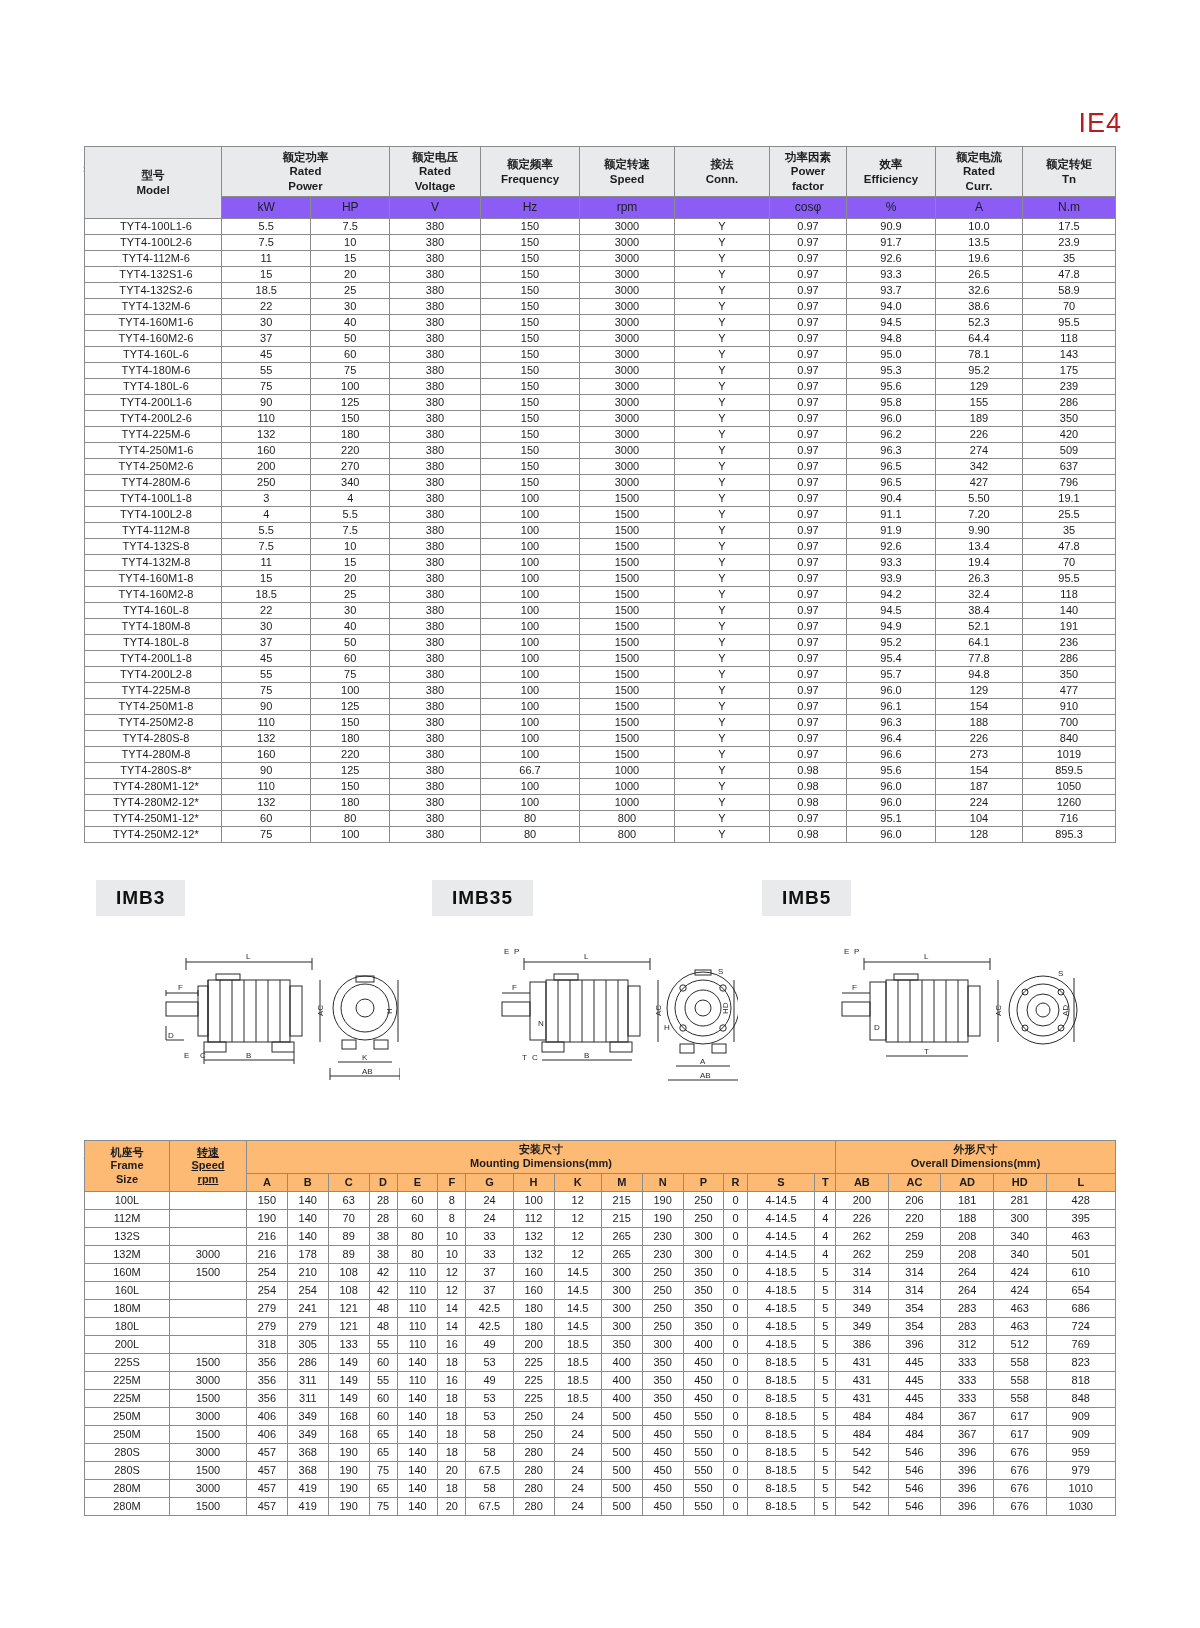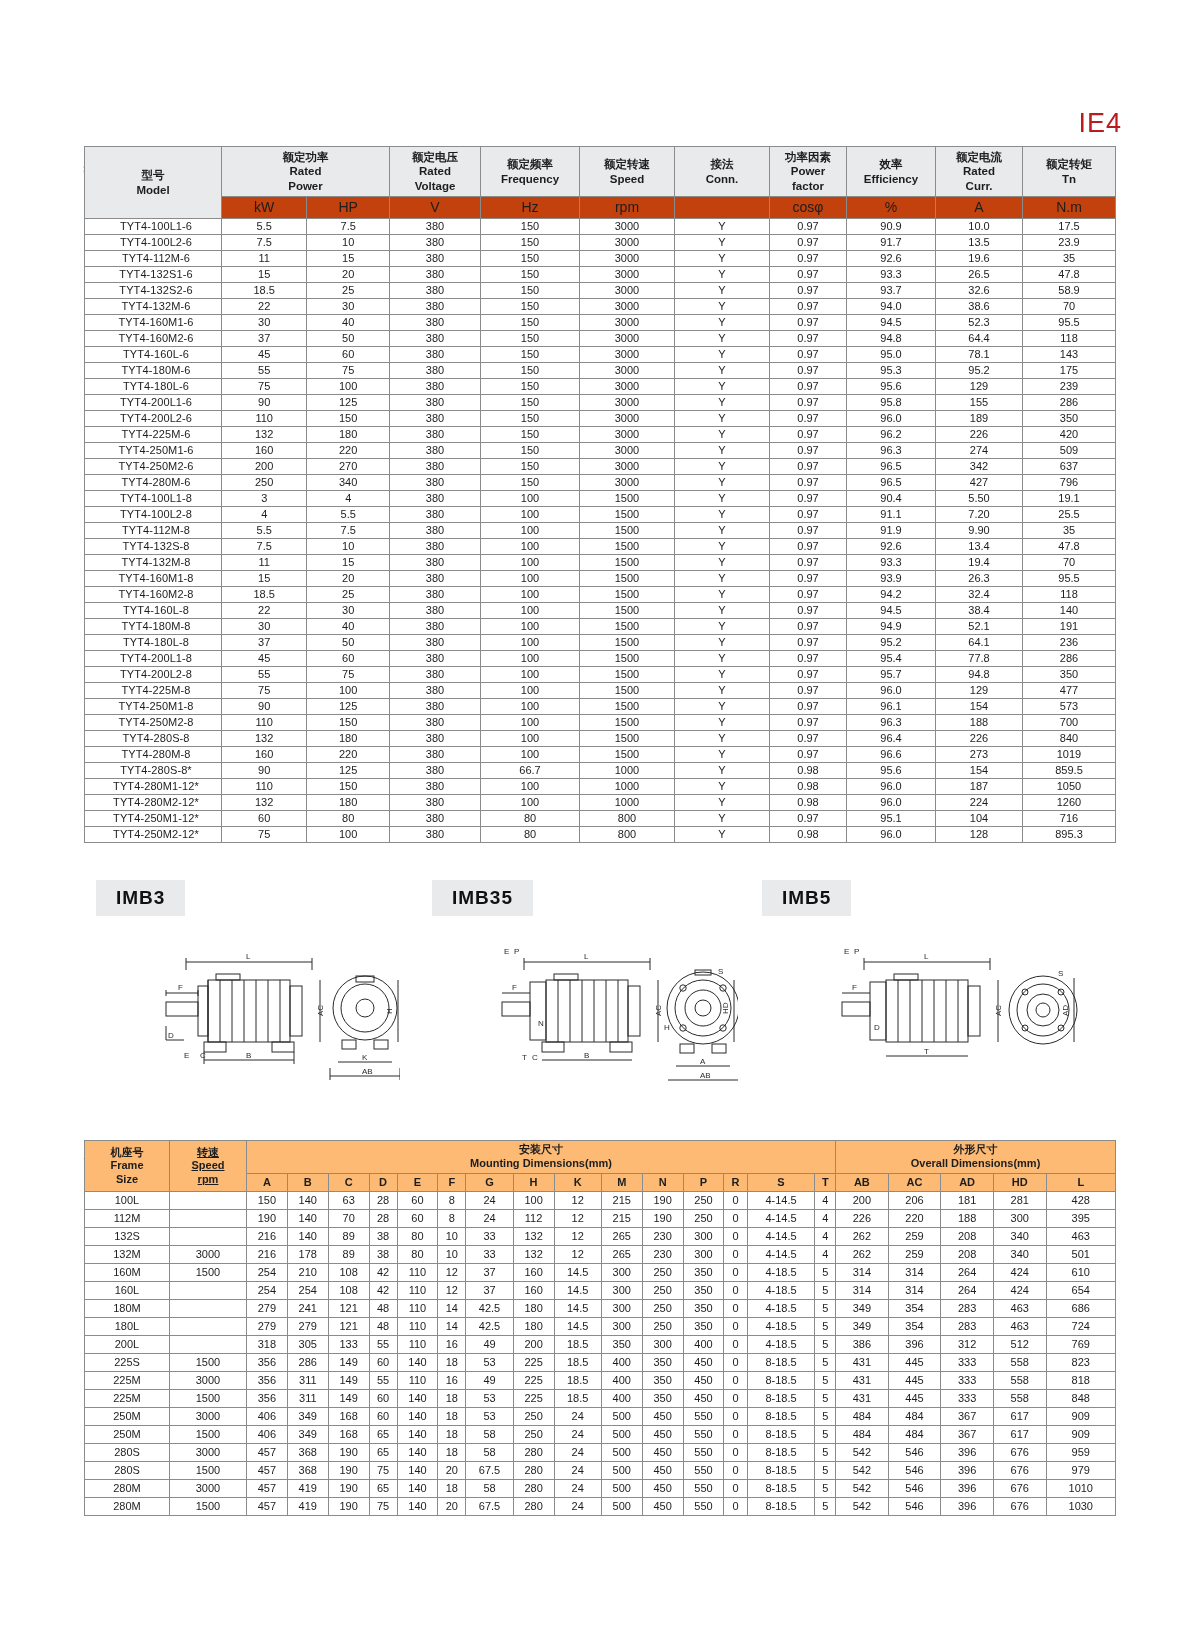--- a/index.html
+++ b/index.html
@@ -11,21 +11,21 @@
   .sec-head .en{font-weight:400;letter-spacing:1px;}
   .ie4{position:absolute;right:78px;top:108px;font-size:27px;letter-spacing:1px;color:#b91c1c;font-family:"Liberation Sans",sans-serif;}
 
   
   table{border-collapse:collapse;}
   .tech{position:absolute;left:84px;top:146px;width:1032px;}
   .tech th,.tech td{border:1px solid #8b8b8b;text-align:center;font-size:11px;color:#1d1d1d;}
   .tech thead th{background:#e9eaec;font-size:11.5px;line-height:1.25;padding:3px 2px;}
   .tech tbody td{height:15px;line-height:15px;padding:0;}
   .tech tbody td.model{text-align:center;padding-left:6px;letter-spacing:.1px;}
-  .tech .u td{background:#c2410c;font-size:14px;height:19px;line-height:19px;}
+  .tech .u td{background:#8b5cf6;font-size:12px;height:19px;line-height:19px;}
 
   
   .badge{position:absolute;background:#e9eaec;border:0;font-size:19px;font-weight:700;letter-spacing:1px;
          padding:7px 20px;color:#111;}
 
   .dimtable{position:absolute;left:84px;top:1140px;width:1032px;}
   .dimtable th,.dimtable td{border:1px solid #8b8b8b;text-align:center;font-size:11px;color:#1d1d1d;}
   .dimtable thead th{background:#fdba74;line-height:1.25;padding:2px 1px;font-size:11px;}
   .dimtable tbody td{height:17px;line-height:17px;padding:0;}
 
@@ -502,21 +502,21 @@
           <td class="model">TYT4-250M1-8</td>
           <td>90</td>
           <td>125</td>
           <td>380</td>
           <td>100</td>
           <td>1500</td>
           <td>Y</td>
           <td>0.97</td>
           <td>96.1</td>
           <td>154</td>
-          <td>573</td>
+          <td>910</td>
         </tr>
         <tr>
           <td class="model">TYT4-250M2-8</td>
           <td>110</td>
           <td>150</td>
           <td>380</td>
           <td>100</td>
           <td>1500</td>
           <td>Y</td>
           <td>0.97</td>

